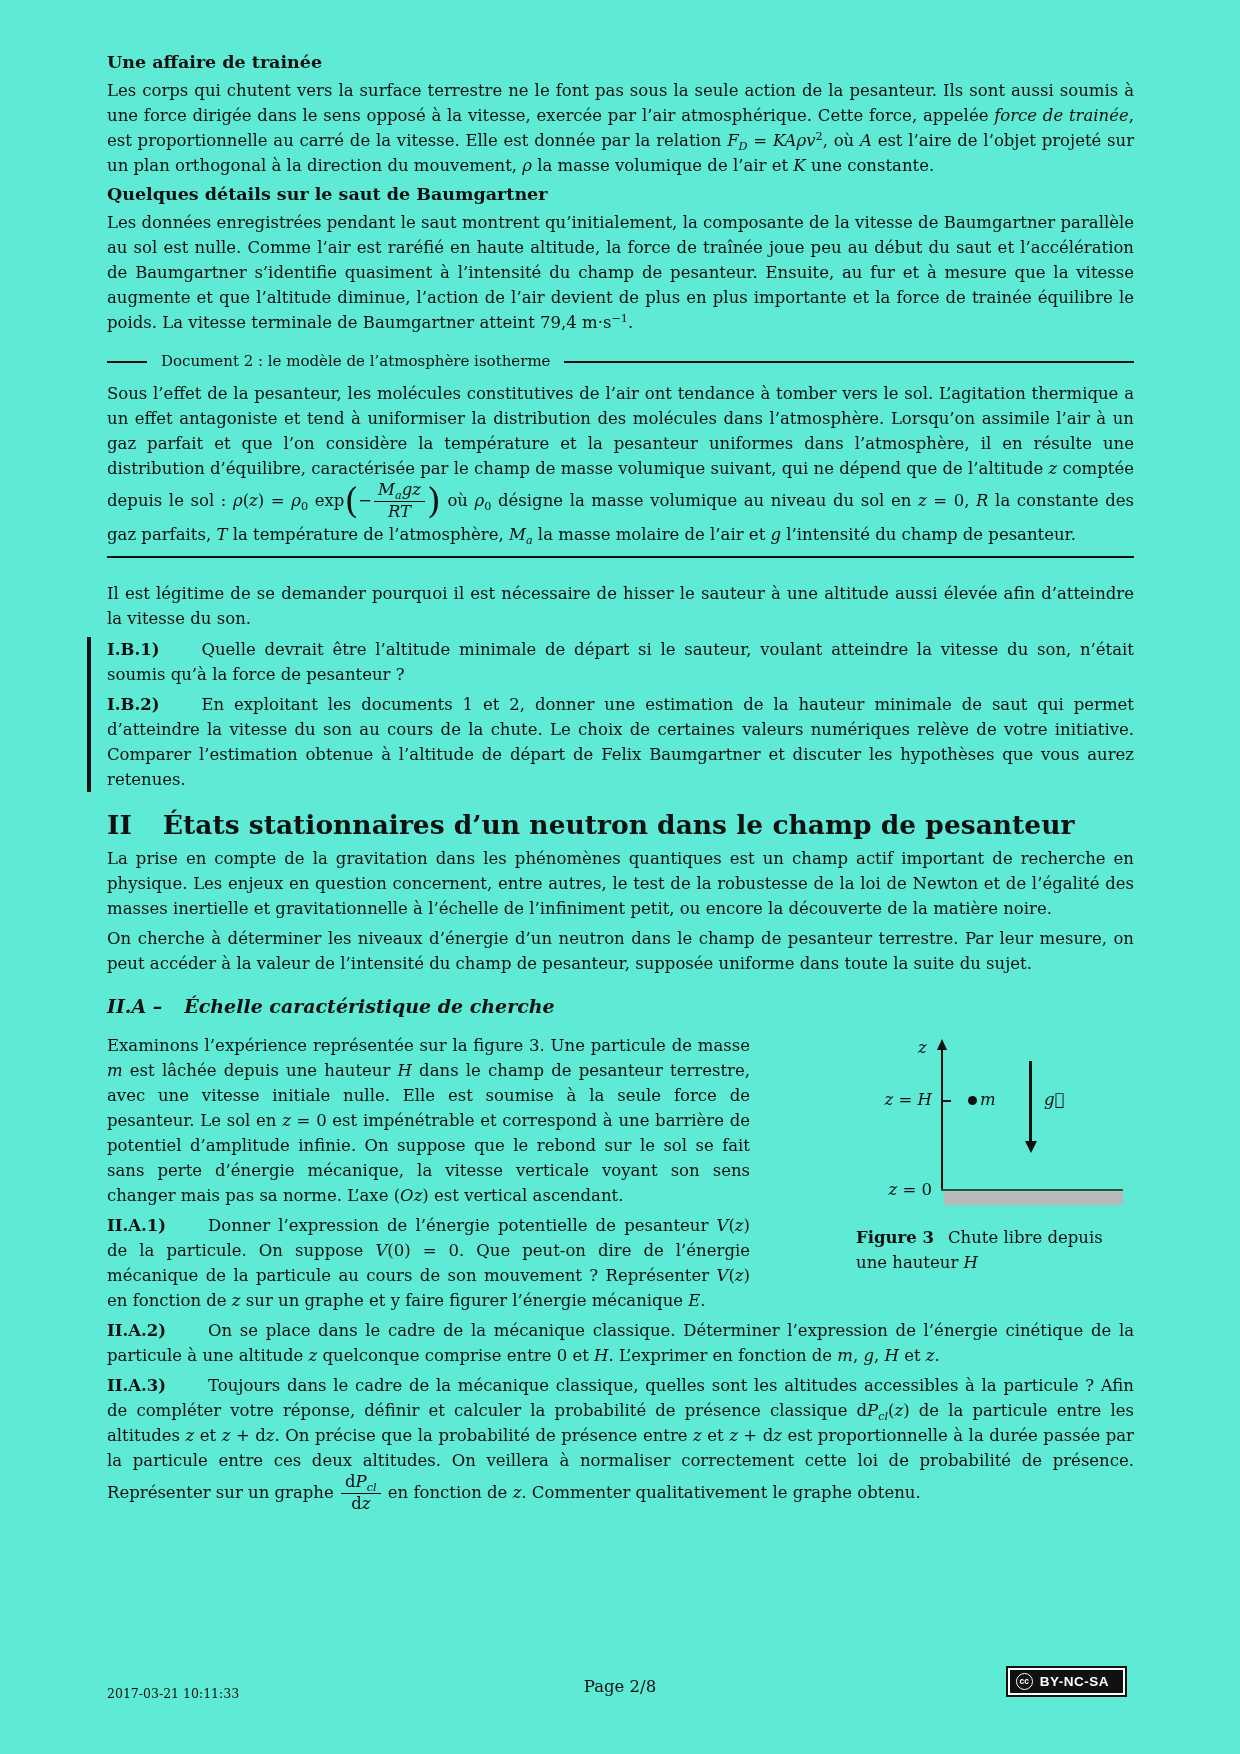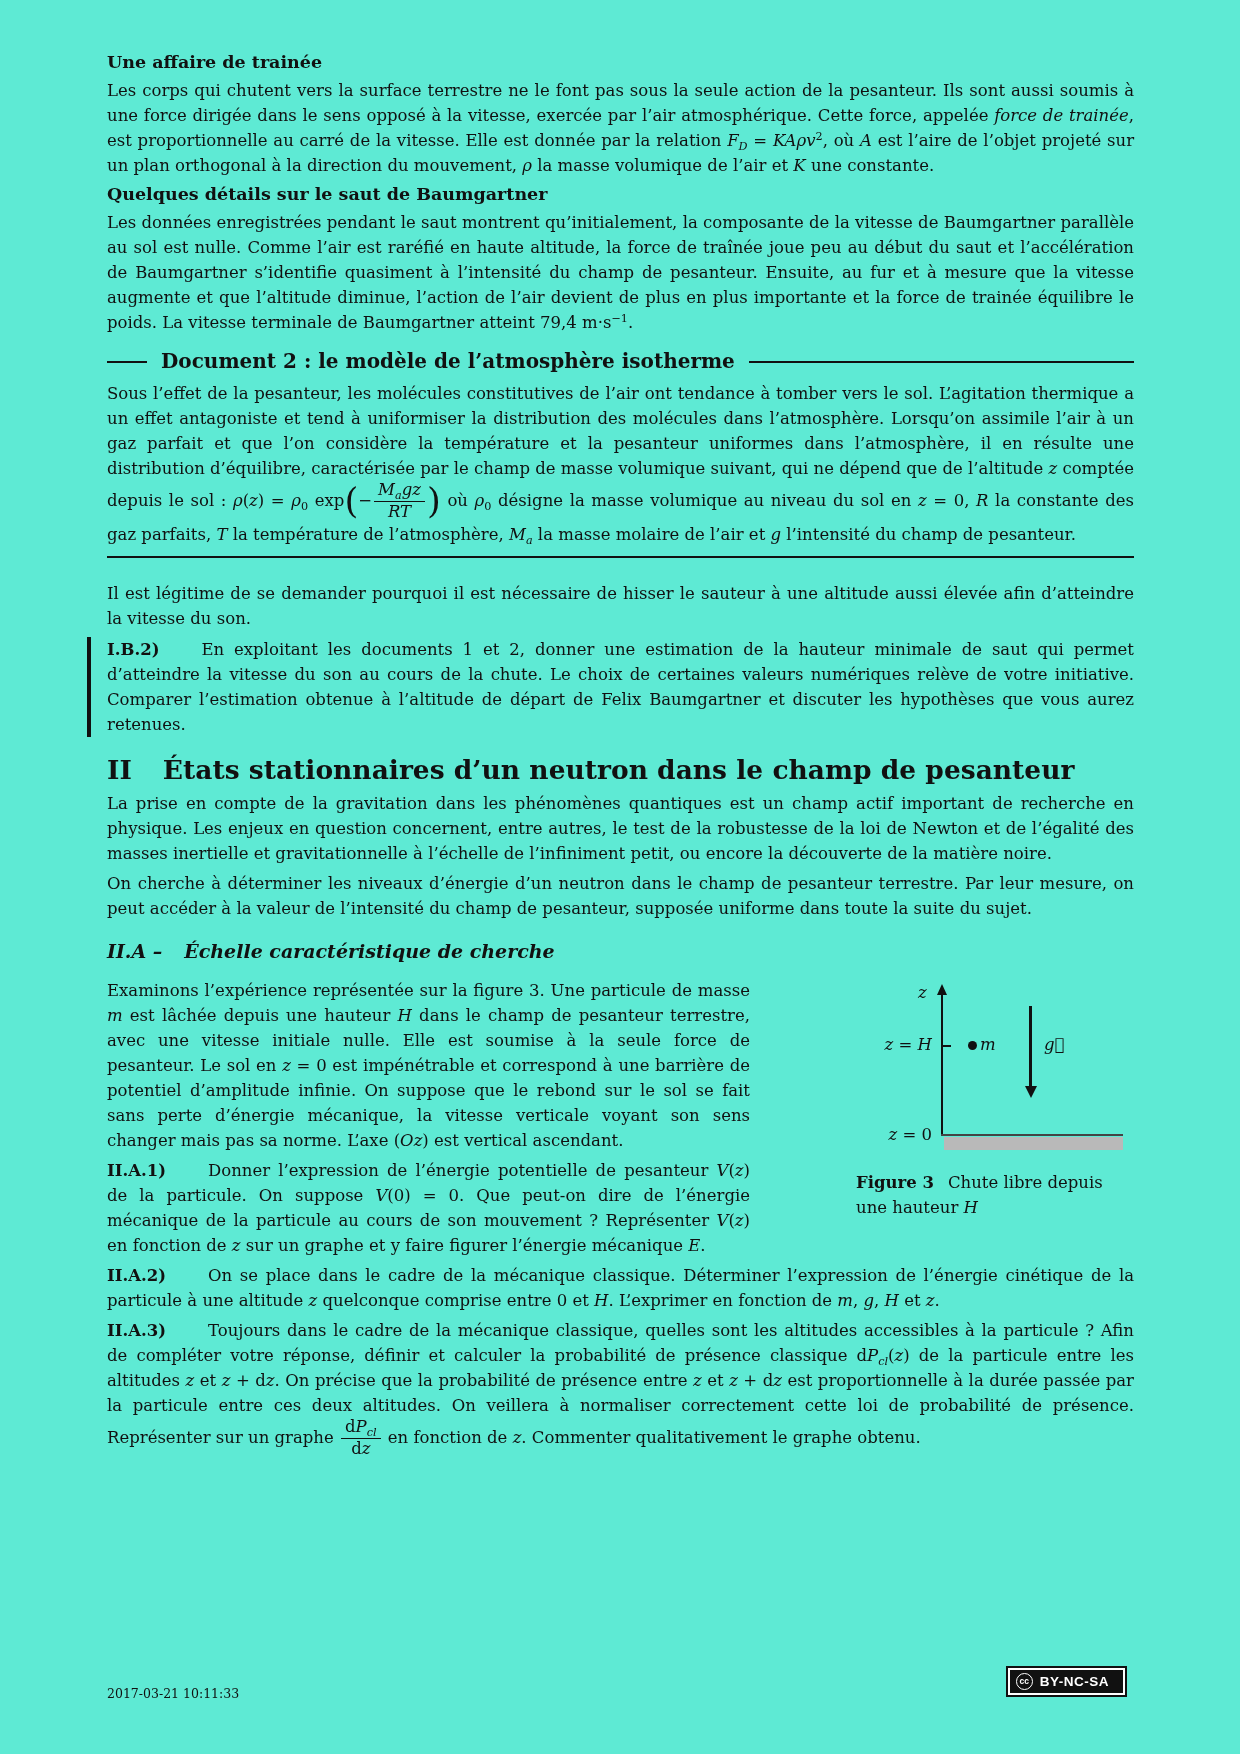--- a/index.html
+++ b/index.html
@@ -15,21 +15,21 @@
   .sup{vertical-align:super;font-size:68%;line-height:0;}
   .sub{vertical-align:sub;font-size:68%;line-height:0;}
   .frac{display:inline-block;text-align:center;vertical-align:middle;padding:0 2px;line-height:1.15;}
   .frac .num{display:block;border-bottom:1.4px solid #111;padding:0 4px 1px 4px;}
   .frac .den{display:block;padding:1px 4px 0 4px;}
   .bigp{font-size:215%;font-weight:300;vertical-align:middle;line-height:0;}
   
   .doc2-title{display:flex;align-items:center;gap:14px;margin:14px 0 7px 0;}
   .doc2-title .dash{height:2px;background:#111;width:40px;}
   .doc2-title .longrule{height:2px;background:#111;flex:1;}
-  .doc2-title .t{font-weight:bold;font-size:20px;white-space:nowrap;}
+  .doc2-title .t{font-weight:normal;font-size:15px;white-space:nowrap;}
   .doc2-endrule{height:2px;background:#111;margin-top:9px;}
   .intro{margin-top:23px;}
   
   .qbar{border-left:4px solid #111;margin-left:-20px;padding-left:16px;margin-top:6px;}
   .q{margin-top:5px;}
   .qlabel{font-weight:bold;padding-right:42px;}
   
   .h-part{font-weight:bold;font-size:26.5px;line-height:34px;margin:16px 0 4px 0;}
   .h-part .num{margin-right:31px;}
   .p-gap{margin-top:5px;}
@@ -85,20 +85,21 @@
       <div class="dash"></div>
       <div class="t">Document 2 : le modèle de l’atmosphère isotherme</div>
       <div class="longrule"></div>
     </div>
     <p><span>Sous l’effet de la pesanteur, les molécules constitutives de l’air ont tendance à tomber vers le sol. L’agitation thermique a un effet antagoniste et tend à uniformiser la distribution des molécules dans l’atmosphère. Lorsqu’on assimile l’air à un gaz parfait et que l’on considère la température et la pesanteur uniformes dans l’atmosphère, il en résulte une distribution d’équilibre, caractérisée par le champ de masse volumique suivant, qui ne dépend que de l’altitude </span><span class="it">z</span><span> comptée depuis le sol : </span><span class="it">ρ</span><span>(</span><span class="it">z</span><span>) = </span><span class="it">ρ</span><span class="sub">0</span><span> exp</span><span class="bigp">(</span><span>−</span><span class="frac"><span class="num"><span class="it">M</span><span class="it sub">a</span><span class="it">gz</span></span><span class="den"><span class="it">RT</span></span></span><span class="bigp">)</span><span> où </span><span class="it">ρ</span><span class="sub">0</span><span> désigne la masse volumique au niveau du sol en </span><span class="it">z</span><span> = 0, </span><span class="it">R</span><span> la constante des gaz parfaits, </span><span class="it">T</span><span> la température de l’atmosphère, </span><span class="it">M</span><span class="it sub">a</span><span> la masse molaire de l’air et </span><span class="it">g</span><span> l’intensité du champ de pesanteur.</span></p>
     <div class="doc2-endrule"></div>
 
     <p class="intro"><span>Il est légitime de se demander pourquoi il est nécessaire de hisser le sauteur à une altitude aussi élevée afin d’atteindre la vitesse du son.</span></p>
 
     <div class="qbar">
+      <p class="q"><span class="qlabel">I.B.1)</span><span><span>Quelle devrait être l’altitude minimale de départ si le sauteur, voulant atteindre la vitesse du son, n’était soumis qu’à la force de pesanteur ?</span></span></p>
       <p class="q"><span class="qlabel">I.B.2)</span><span><span>En exploitant les documents 1 et 2, donner une estimation de la hauteur minimale de saut qui permet d’atteindre la vitesse du son au cours de la chute. Le choix de certaines valeurs numériques relève de votre initiative. Comparer l’estimation obtenue à l’altitude de départ de Felix Baumgartner et discuter les hypothèses que vous aurez retenues.</span></span></p>
     </div>
 
     <div class="h-part">
       <span class="num">II</span><span>États stationnaires d’un neutron dans le champ de pesanteur</span>
     </div>
     <p><span>La prise en compte de la gravitation dans les phénomènes quantiques est un champ actif important de recherche en physique. Les enjeux en question concernent, entre autres, le test de la robustesse de la loi de Newton et de l’égalité des masses inertielle et gravitationnelle à l’échelle de l’infiniment petit, ou encore la découverte de la matière noire.</span></p>
     <p class="p-gap"><span>On cherche à déterminer les niveaux d’énergie d’un neutron dans le champ de pesanteur terrestre. Par leur mesure, on peut accéder à la valeur de l’intensité du champ de pesanteur, supposée uniforme dans toute la suite du sujet.</span></p>
 
     <div class="h-sub">
@@ -131,18 +132,19 @@
       <p class="q"><span class="qlabel">II.A.1)</span><span><span>Donner l’expression de l’énergie potentielle de pesanteur </span><span class="it">V</span><span>(</span><span class="it">z</span><span>)</span><span> de la particule. On suppose </span><span class="it">V</span><span>(0) = 0</span><span>. Que peut-on dire de l’énergie mécanique de la particule au cours de son mouvement ? Représenter </span><span class="it">V</span><span>(</span><span class="it">z</span><span>)</span><span> en fonction de </span><span class="it">z</span><span> sur un graphe et y faire figurer l’énergie mécanique </span><span class="it">E</span><span>.</span></span></p>
     </div>
 
     <p class="q"><span class="qlabel">II.A.2)</span><span><span>On se place dans le cadre de la mécanique classique. Déterminer l’expression de l’énergie cinétique de la particule à une altitude </span><span class="it">z</span><span> quelconque comprise entre 0 et </span><span class="it">H</span><span>. L’exprimer en fonction de </span><span class="it">m</span><span>, </span><span class="it">g</span><span>, </span><span class="it">H</span><span> et </span><span class="it">z</span><span>.</span></span></p>
     <p class="q"><span class="qlabel">II.A.3)</span><span><span>Toujours dans le cadre de la mécanique classique, quelles sont les altitudes accessibles à la particule ? Afin de compléter votre réponse, définir et calculer la probabilité de présence classique d</span><span class="it">P</span><span class="it sub">cl</span><span>(</span><span class="it">z</span><span>)</span><span> de la particule entre les altitudes </span><span class="it">z</span><span> et </span><span class="it">z</span><span> + d</span><span class="it">z</span><span>. On précise que la probabilité de présence entre </span><span class="it">z</span><span> et </span><span class="it">z</span><span> + d</span><span class="it">z</span><span> est proportionnelle à la durée passée par la particule entre ces deux altitudes. On veillera à normaliser correctement cette loi de probabilité de présence. Représenter sur un graphe </span><span class="frac"><span class="num"><span>d</span><span class="it">P</span><span class="it sub">cl</span></span><span class="den"><span>d</span><span class="it">z</span></span></span><span> en fonction de </span><span class="it">z</span><span>. Commenter qualitativement le graphe obtenu.</span></span></p>
 
   </div>
 
   <div class="footer">
     <span class="f-ts">2017-03-21 10:11:33</span>
+    <span class="f-page">Page 2/8</span>
     <div class="cc-badge">
       <span class="cc-circle">cc</span>
       <span class="cc-text">BY-NC-SA</span>
     </div>
   </div>
 </div>
 
 </body></html>

